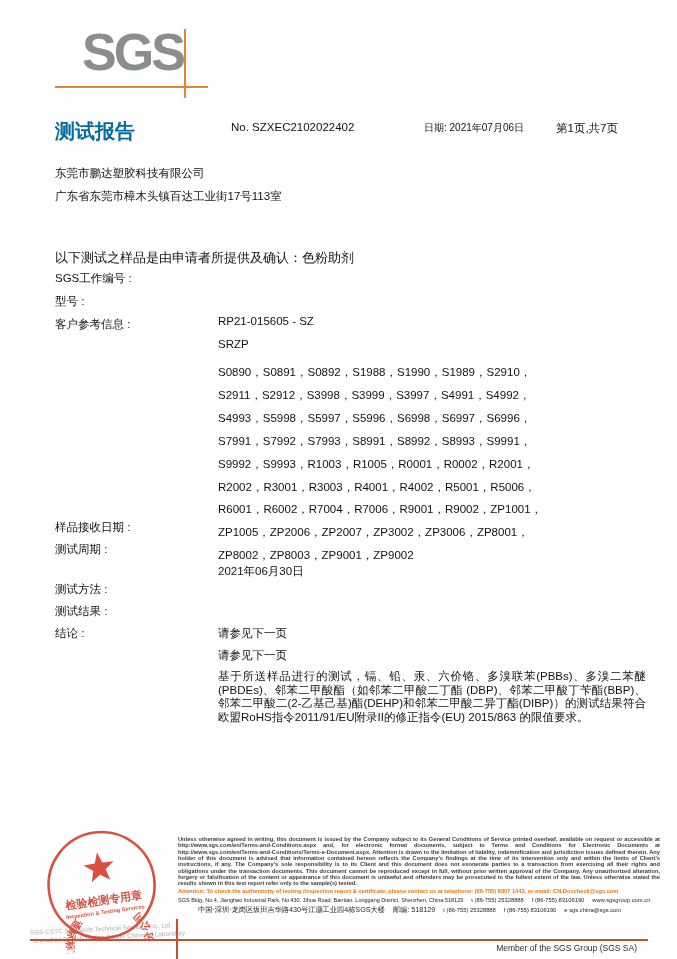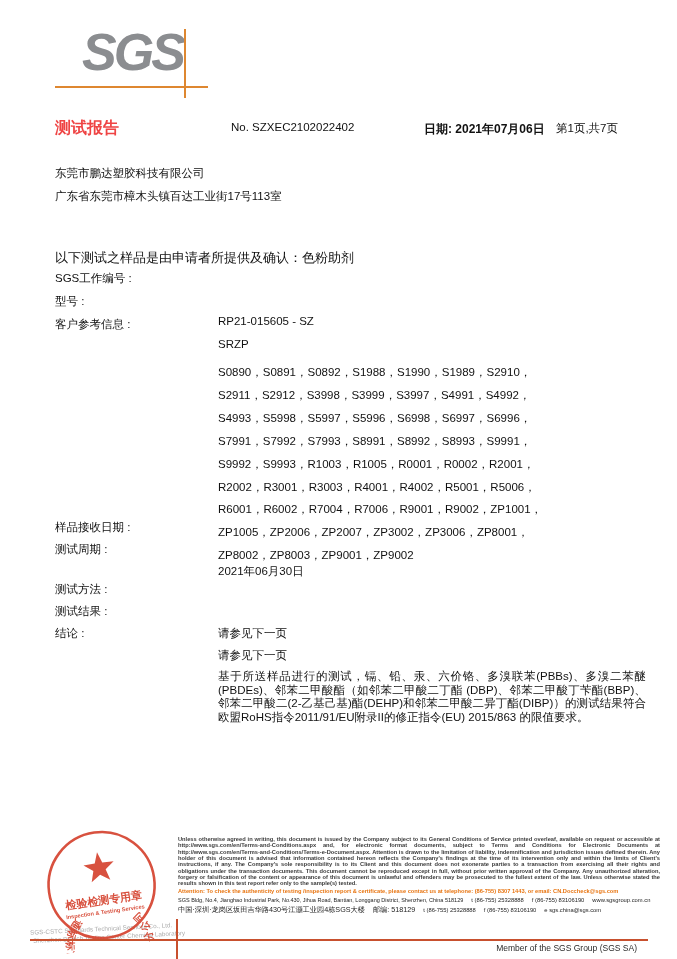--- a/index.html
+++ b/index.html
@@ -2,48 +2,48 @@
 <html><head>
 <meta charset="utf-8">
 <style>
   html,body{margin:0;padding:0;background:#e8e8e8;}
   .page{
     position:relative;width:677px;height:959px;margin:0 auto;background:#ffffff;
     font-family:"Liberation Sans","DejaVu Sans",sans-serif;color:#222;overflow:hidden;
   }
   
   .logo-text{position:absolute;left:82px;top:26px;font-size:52px;font-weight:bold;
-    color:#8b8d90;letter-spacing:-3px;line-height:1;font-style:italic;}
+    color:#8b8d90;letter-spacing:-3px;line-height:1;}
   .logo-hline{position:absolute;left:55px;top:86px;width:153px;height:2px;background:#DE8730;}
   .logo-vline{position:absolute;left:184px;top:29px;width:2px;height:69px;background:#DE8730;}
   
-  .doc-title{position:absolute;left:55px;top:118px;font-size:16px;font-weight:bold;color:#ef4444;}
+  .doc-title{position:absolute;left:55px;top:118px;font-size:20px;font-weight:bold;color:#0369a1;}
   .report-no{position:absolute;left:231px;top:121px;font-size:11.5px;color:#111;}
-  .report-date{position:absolute;left:424px;top:121px;font-size:12px;color:#111;font-weight:bold;}
+  .report-date{position:absolute;left:424px;top:121px;font-size:10px;color:#111;}
   .page-count{position:absolute;left:556px;top:121px;font-size:11.5px;color:#111;}
   
   .applicant{position:absolute;left:55px;top:162px;font-size:11.5px;line-height:23px;color:#111;}
   
   .sample-statement{position:absolute;left:55px;top:249px;font-size:13px;color:#111;}
   
   .frow{position:absolute;left:55px;display:flex;font-size:11.5px;color:#111;}
   .frow .lbl{width:163px;flex:none;}
   .frow .val{width:430px;margin-top:44px;}
   .r1{top:271px}.r2{top:294px}.r3{top:317px}
   .r3 .val{white-space:pre-line;line-height:22.9px;}
   .r4{top:520px}.r5{top:542px}.r6{top:563px}.r7{top:582px}.r8{top:604px}
   .r9{top:626px}
   .r9 .val{line-height:13.6px;text-align:justify;width:428px;}
   
   .footer-right{position:absolute;left:178px;top:836px;width:482px;}
   .legal{font-size:5.7px;line-height:6.35px;text-align:justify;color:#3b3b3b;font-weight:bold;}
   .attention{font-size:5.7px;line-height:6.5px;color:#E87511;font-weight:bold;margin-top:1px;}
   .addr-row{display:flex;gap:8px;align-items:baseline;white-space:nowrap;overflow:hidden;color:#1d1d1d;}
   .addr-row-en{margin-top:3px;font-size:5.5px;}
-  .addr-row-cn{margin-top:2px;font-size:7.2px;}
+  .addr-row-cn{margin-top:2px;font-size:7.2px;margin-left:20px;}
   .addr-row .tel{font-size:5.8px;}
   .rule-red{position:absolute;left:30px;top:939px;width:618px;height:2px;background:#C8502E;}
   .vtick-red{position:absolute;left:176px;top:919px;width:2px;height:40px;background:#C8502E;}
   .member{position:absolute;right:40px;top:943px;font-size:8.5px;color:#2b2b2b;}
   
   .stamp-wrap{position:absolute;left:36px;top:828px;width:132px;height:120px;
     transform:rotate(-8deg);opacity:.92;}
   .stamp-caption{position:absolute;color:#adadad;font-size:6.3px;line-height:7px;
     transform:rotate(-3deg);white-space:nowrap;}
   .cap1{left:30px;top:925px;}

